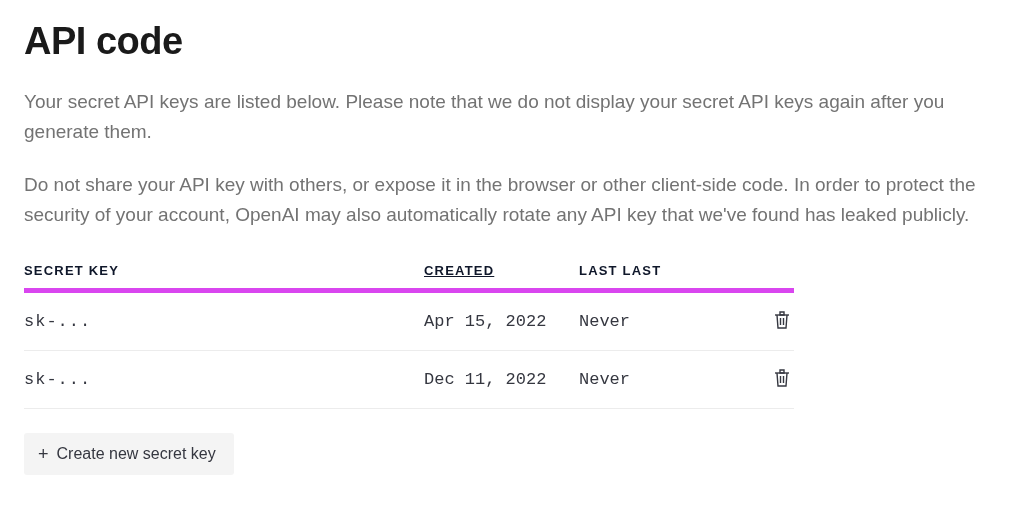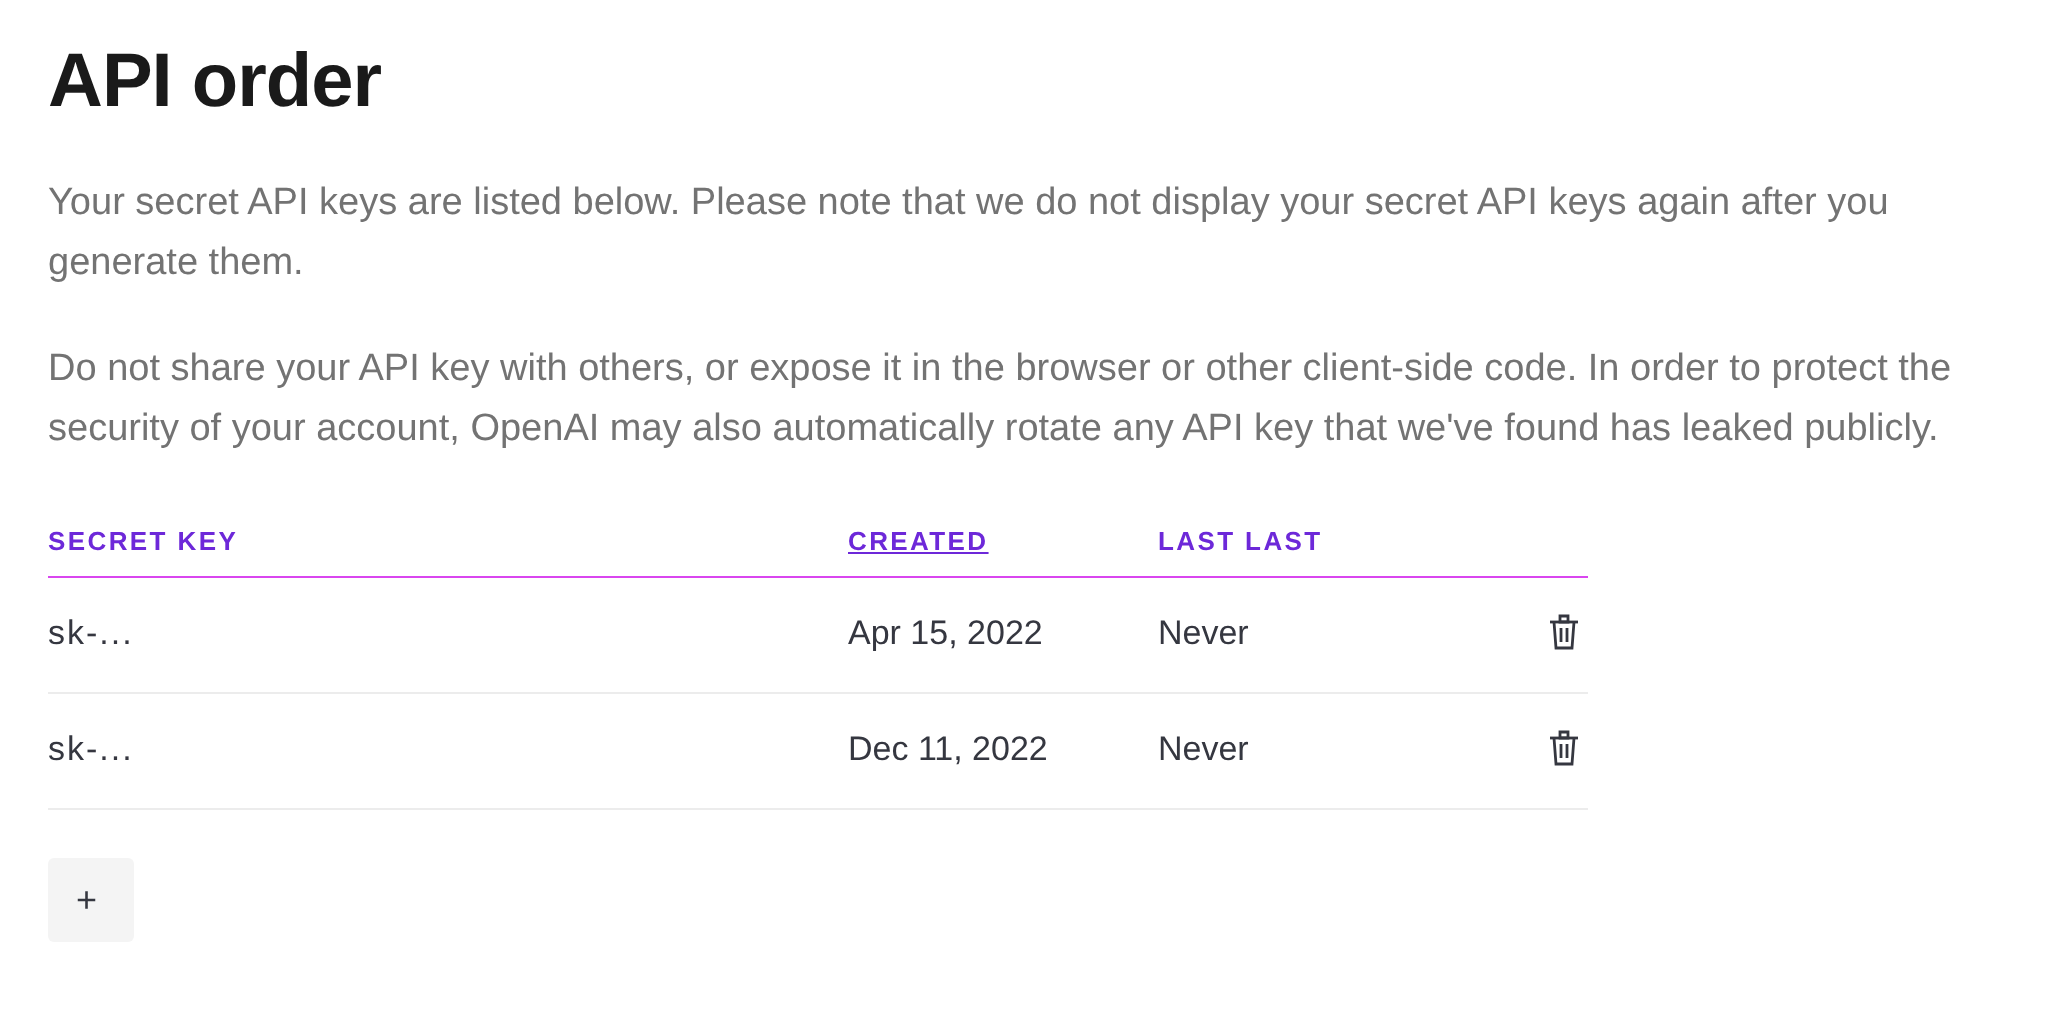--- a/index.html
+++ b/index.html
@@ -31,30 +31,31 @@
     .api-table {
       width: 770px;
       margin-top: 12px;
       border-collapse: collapse;
     }
     .api-table thead th {
       text-align: left;
       font-size: 13px;
       font-weight: 700;
       letter-spacing: 1.2px;
-      color: #6d28d9;
+      color: #0f172a;
       padding: 10px 0 10px 0;
-      border-bottom: 1px solid #d946ef;
+      border-bottom: 5px solid #d946ef;
     }
     .api-table tbody td {
       font-size: 17px;
       color: #353740;
       padding: 14px 0;
       border-bottom: 1px solid #ececec;
       vertical-align: middle;
+      font-family: Liberation Mono, monospace;
     }
     .col-secret { width: 400px; }
     .col-created { width: 155px; text-decoration: underline; }
     .col-lastused { width: 170px; }
     .col-action { width: 45px; text-align: right; }
     .key-value {
       font-family: -apple-system, BlinkMacSystemFont, "Segoe UI", Helvetica, Arial, sans-serif;
       letter-spacing: 1px;
     }
     .delete-btn {
@@ -87,21 +88,21 @@
     .create-btn .plus {
       font-size: 18px;
       line-height: 1;
     }
   </style>
 </head>
 <body>
 
 
 
-<h1 class="page-title">API order</h1>
+<h1 class="page-title">API code</h1>
 
 <p class="description">Your secret API keys are listed below. Please note that we do not display your secret API keys again after you generate them.</p>
 <p class="description">Do not share your API key with others, or expose it in the browser or other client-side code. In order to protect the security of your account, OpenAI may also automatically rotate any API key that we've found has leaked publicly.</p>
 
 <table class="api-table">
   <thead>
     <tr>
       <th class="col-secret">SECRET KEY</th>
       <th class="col-created">CREATED</th>
       <th class="col-lastused">LAST LAST</th>
@@ -143,16 +144,17 @@
             </svg>
           </span>
         </button>
       </td>
     </tr>
   </tbody>
 </table>
 
 <button class="create-btn">
   <span class="plus">+</span>
+  <span>Create new secret key</span>
 </button>
 
 
 
 
 </body></html>

